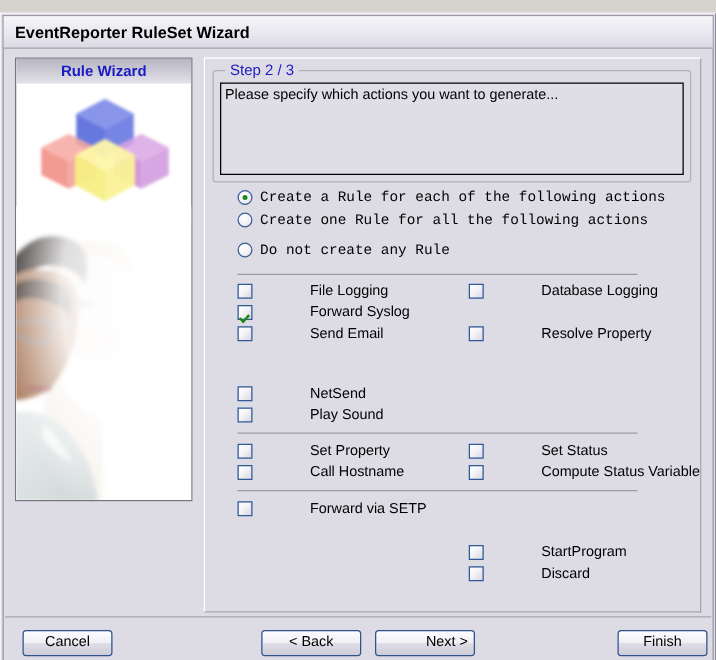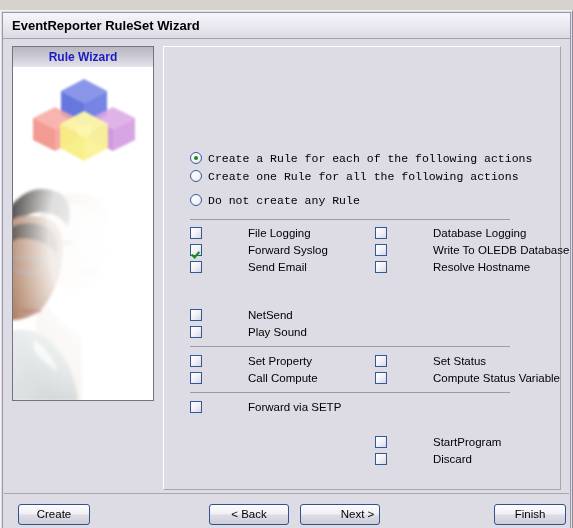--- a/index.html
+++ b/index.html
@@ -331,20 +331,26 @@
             <path d="M22 174 Q38 186 46 206 Q34 200 22 186 Z" fill="#ffffff" opacity="0.7"></path>
           </g>
 
           <rect x="0" y="0" width="142" height="236" fill="url(#fadeW)"></rect>
           <rect x="0" y="0" width="142" height="16" fill="#ffffff"></rect>
         </svg>
       </div>
 
       <div id="right-panel">
 
+        <div id="step-group">
+          <div id="step-legend">Step 2 / 3</div>
+          <div id="desc-box">
+            <div id="desc-text">Please specify which actions you want to generate...</div>
+          </div>
+        </div>
 
         <div class="radio-row" style="top:103px">
           <span class="radio checked"></span>
           <span class="radio-label">Create a Rule for each of the following actions</span>
         </div>
         <div class="radio-row" style="top:121px">
           <span class="radio"></span>
           <span class="radio-label">Create one Rule for all the following actions</span>
         </div>
         <div class="radio-row" style="top:145px">
@@ -364,47 +370,43 @@
         </div>
         <div class="cb-row" style="left:26px; top:212px">
           <span class="cb"></span>
           <span class="cb-label">Send Email</span>
         </div>
 
         <div class="cb-row" style="left:211px; top:178px">
           <span class="cb"></span>
           <span class="cb-label">Database Logging</span>
         </div>
-        <div class="cb-row" style="left:211px; top:195px">
-          <span class="cb"></span>
-          <span class="cb-label">Write To OLEDB Database</span>
-        </div>
         <div class="cb-row" style="left:211px; top:212px">
           <span class="cb"></span>
-          <span class="cb-label">Resolve Hostname</span>
+          <span class="cb-label">Resolve Property</span>
         </div>
 
         <div class="cb-row" style="left:26px; top:260px">
           <span class="cb"></span>
           <span class="cb-label">NetSend</span>
         </div>
         <div class="cb-row" style="left:26px; top:277px">
           <span class="cb"></span>
           <span class="cb-label">Play Sound</span>
         </div>
 
         <div class="sep" style="top:299px"></div>
 
         <div class="cb-row" style="left:26px; top:306px">
           <span class="cb"></span>
           <span class="cb-label">Set Property</span>
         </div>
         <div class="cb-row" style="left:26px; top:323px">
           <span class="cb"></span>
-          <span class="cb-label">Call Compute</span>
+          <span class="cb-label">Call Hostname</span>
         </div>
         <div class="cb-row" style="left:211px; top:306px">
           <span class="cb"></span>
           <span class="cb-label">Set Status</span>
         </div>
         <div class="cb-row" style="left:211px; top:323px">
           <span class="cb"></span>
           <span class="cb-label">Compute Status Variable</span>
         </div>
 
@@ -421,20 +423,20 @@
         </div>
         <div class="cb-row" style="left:211px; top:404px">
           <span class="cb"></span>
           <span class="cb-label">Discard</span>
         </div>
 
       </div>
     </div>
 
     <div id="footer">
-      <div class="btn" id="btn-cancel">Create</div>
+      <div class="btn" id="btn-cancel">Cancel</div>
       <div class="btn" id="btn-back">&lt; Back</div>
       <div class="btn" id="btn-next">Next &gt;</div>
       <div class="btn" id="btn-finish">Finish</div>
     </div>
 
   </div>
 </div>
 
 </body></html>

